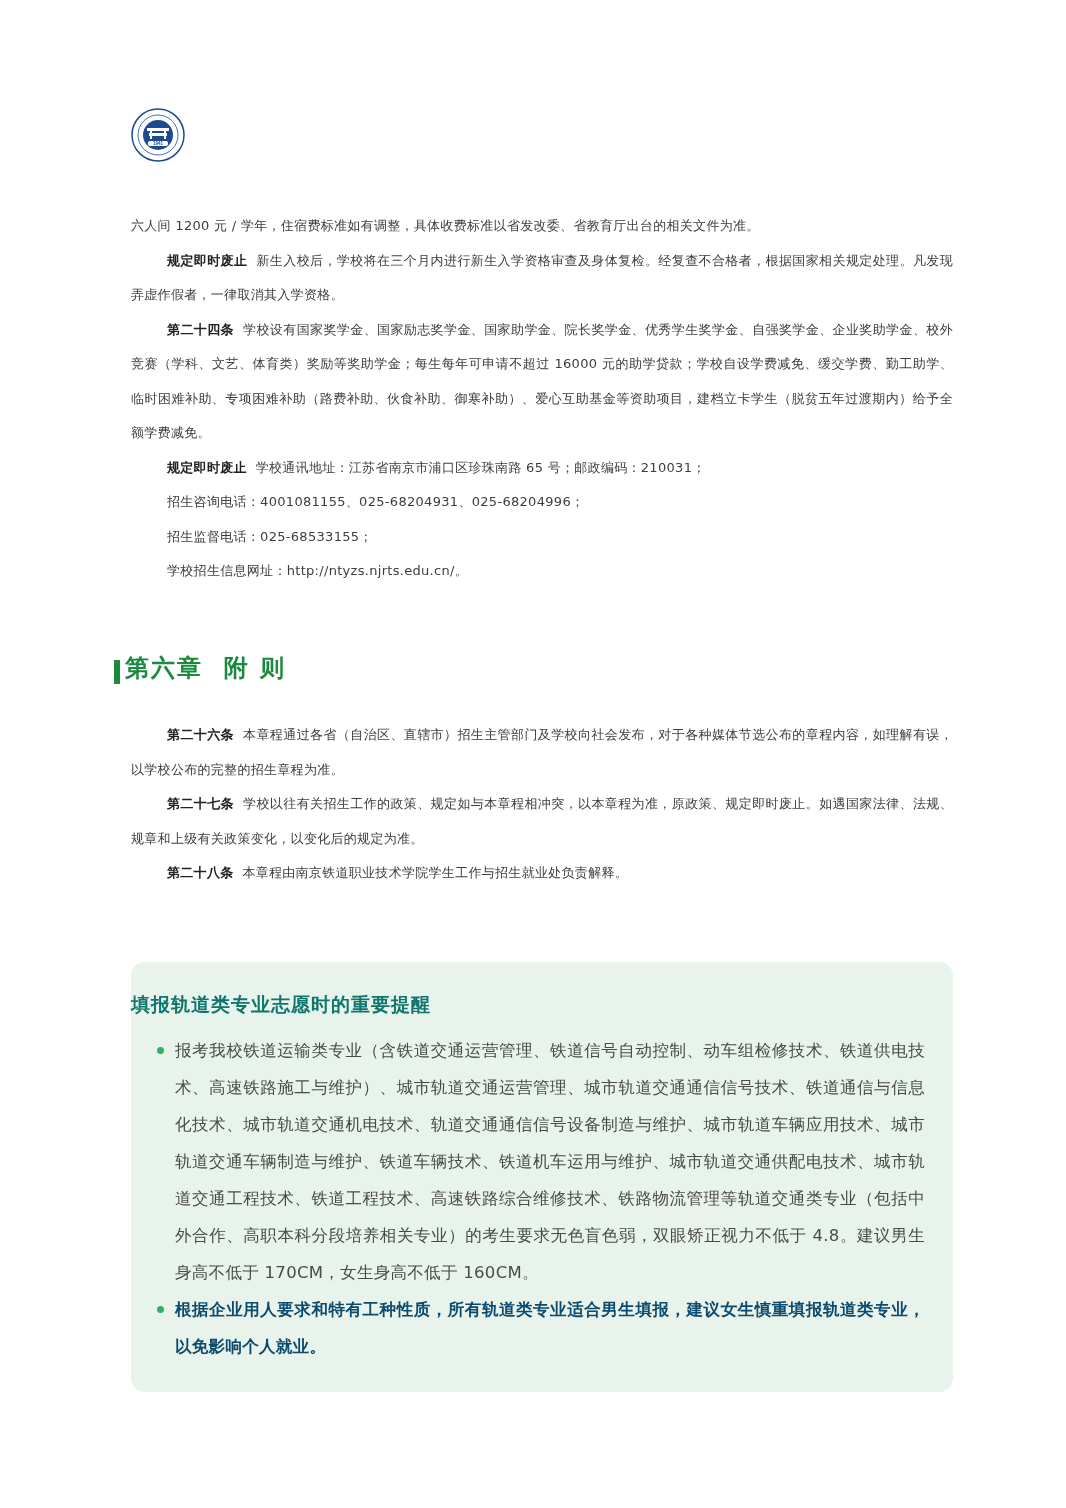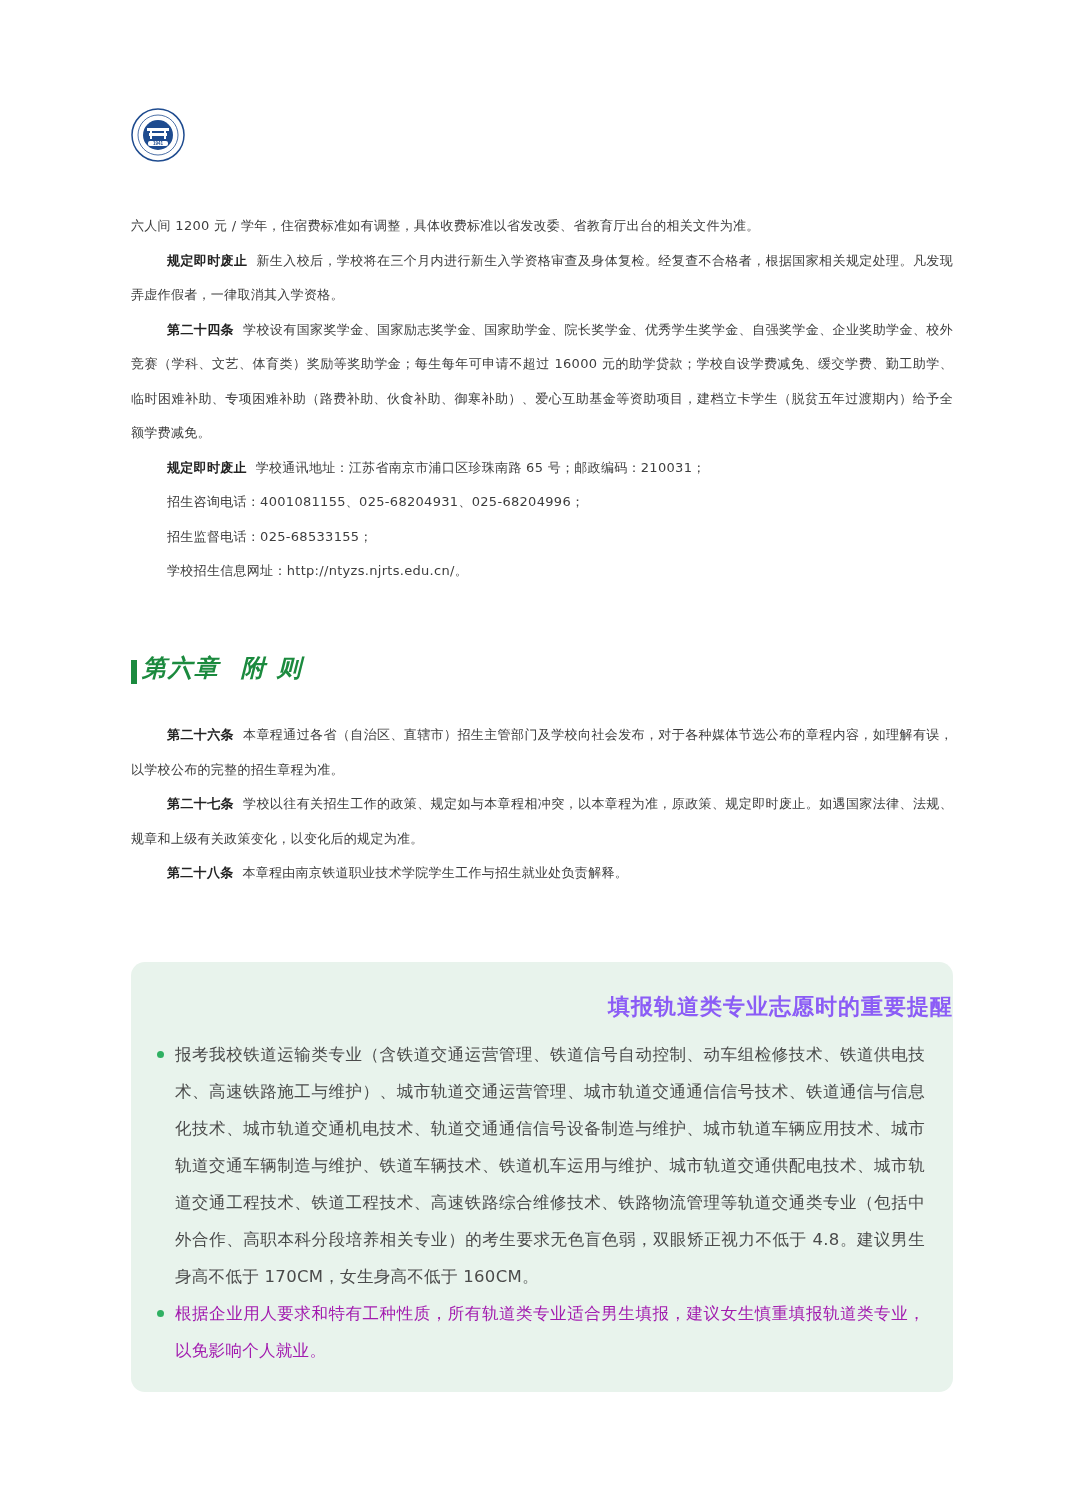--- a/index.html
+++ b/index.html
@@ -13,31 +13,31 @@
   .logo-text { margin-left: 12px; display: flex; flex-direction: column; }
   .logo-cn { font-family: "DejaVu Serif", "Liberation Serif", serif; font-size: 23px; color: #1e4b8f; letter-spacing: 2px; line-height: 28px; font-style: italic; }
   .logo-en { font-family: "Liberation Sans", sans-serif; font-size: 8.2px; color: #1e4b8f; letter-spacing: 0.1px; margin-top: 3px; }
 
   .content { position: absolute; left: 131px; top: 209px; width: 822px; }
   .para { font-size: 13px; line-height: 34.5px; margin: 0; color: #3d3d3d; text-align: justify; letter-spacing: 0.3px; }
   .indent { text-indent: 36px; }
   .label { font-weight: bold; color: #222; }
   .plain-indent { padding-left: 36px; }
 
-  .chapter { position: absolute; left: 131px; top: 652px; display: flex; align-items: flex-end; font-style: italic; }
+  .chapter { position: absolute; left: 114px; top: 652px; display: flex; align-items: flex-end; }
   .chapter-bar { width: 6px; height: 24px; background: #1b8a3e; margin-right: 5px; }
   .chapter-title { font-size: 24px; font-weight: bold; color: #1b8a3e; letter-spacing: 2px; }
 
   .content2 { position: absolute; left: 131px; top: 718px; width: 822px; }
 
   .notice { position: absolute; left: 131px; top: 962px; width: 822px; height: 430px; background: #e8f3ec; border-radius: 14px; }
-  .notice-title { text-align: right; margin-top: 30px; font-size: 22px; font-weight: bold; color: #8b5cf6; letter-spacing: 1px; }
+  .notice-title { text-align: left; margin-top: 30px; font-size: 19px; font-weight: bold; color: #0f766e; letter-spacing: 1px; }
   .notice-list { list-style: none; margin: 14px 0 0 0; padding: 0 28px 0 26px; }
   .notice-item { position: relative; padding-left: 18px; font-size: 16.5px; line-height: 37px; color: #4a4a4a; text-align: justify; letter-spacing: 0.3px; }
-  .notice-item.bold { color: #a21caf; font-weight: normal; }
+  .notice-item.bold { color: #0c4a6e; font-weight: bold; }
   .bullet { position: absolute; left: 0; top: 15px; width: 7px; height: 7px; border-radius: 50%; background: #2fb062; }
 </style>
 </head>
 <body>
 
 <div class="header">
   <svg class="logo-emblem" viewBox="0 0 54 54">
     <circle cx="27" cy="27" r="26" fill="#ffffff" stroke="#1e4b8f" stroke-width="1.5"></circle>
     <circle cx="27" cy="27" r="20" fill="none" stroke="#1e4b8f" stroke-width="0.8"></circle>
     <circle cx="27" cy="27" r="15" fill="#1e4b8f"></circle>

